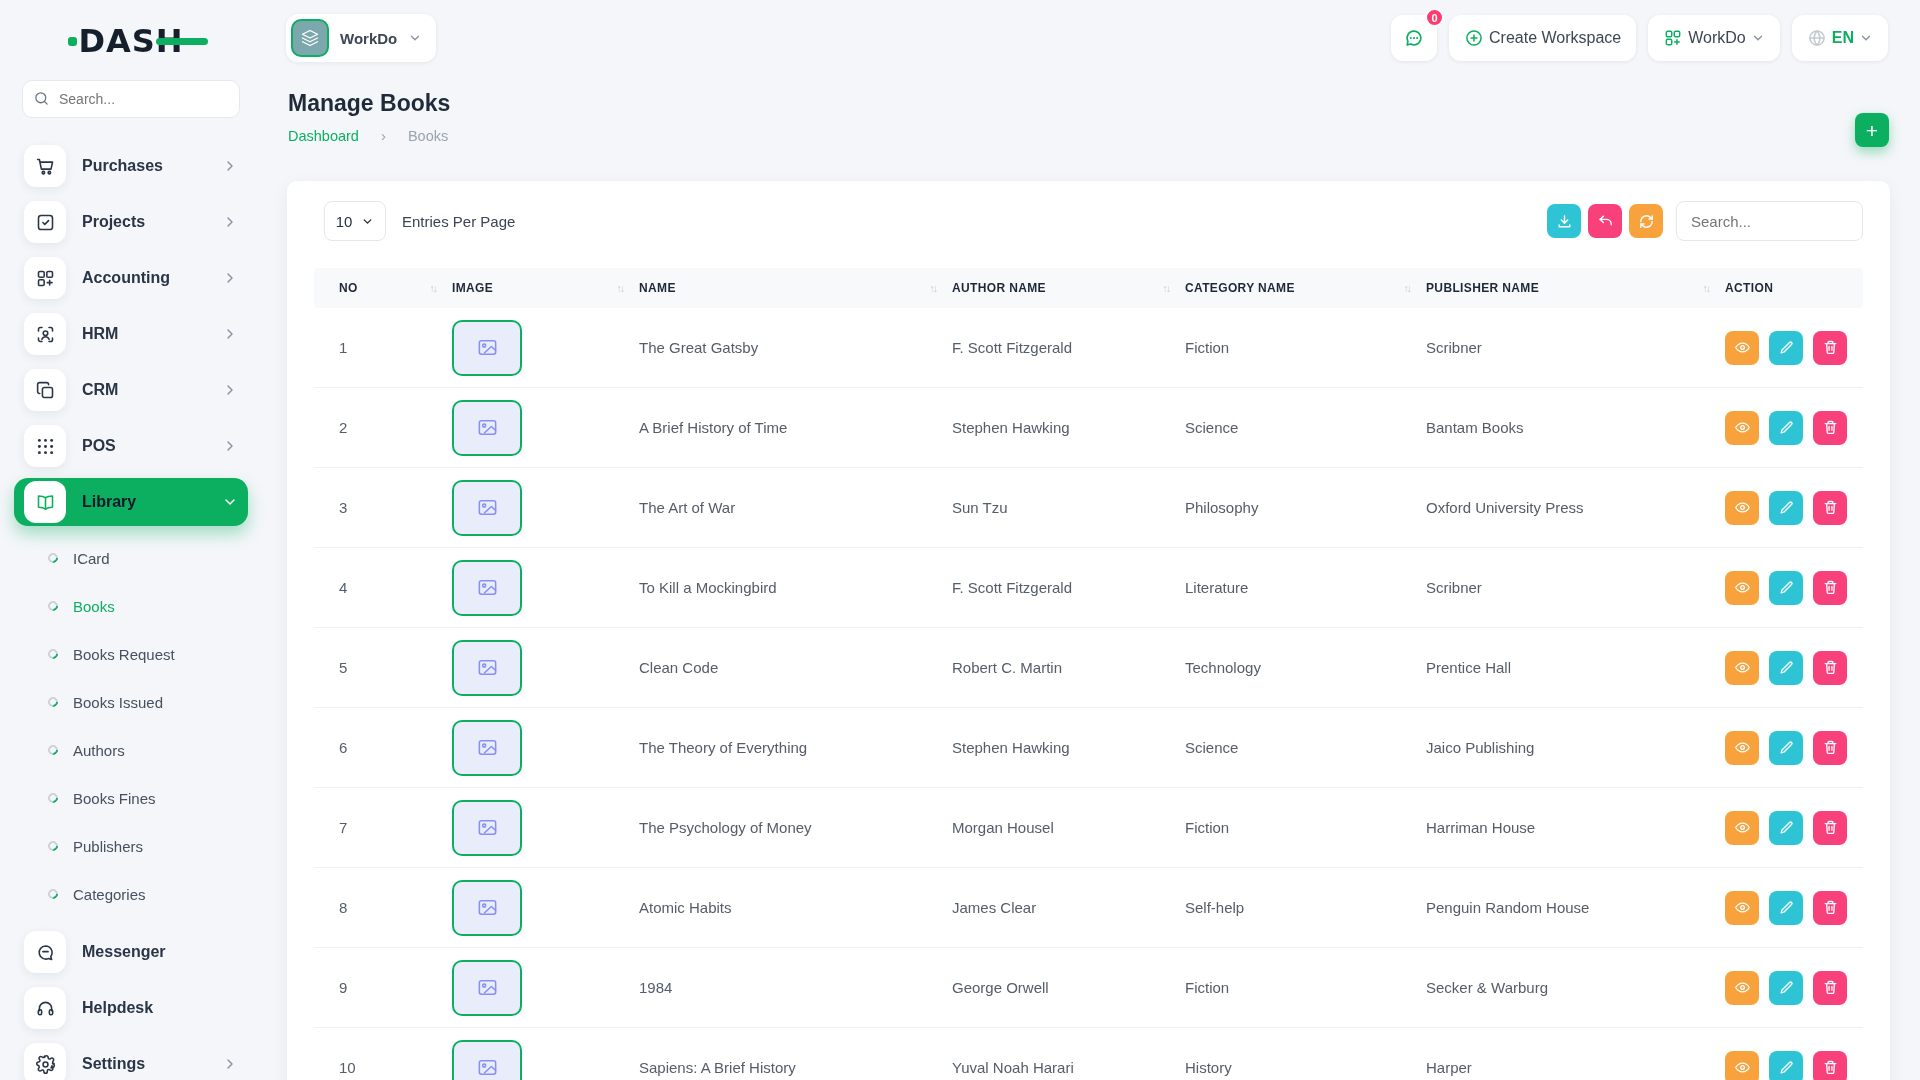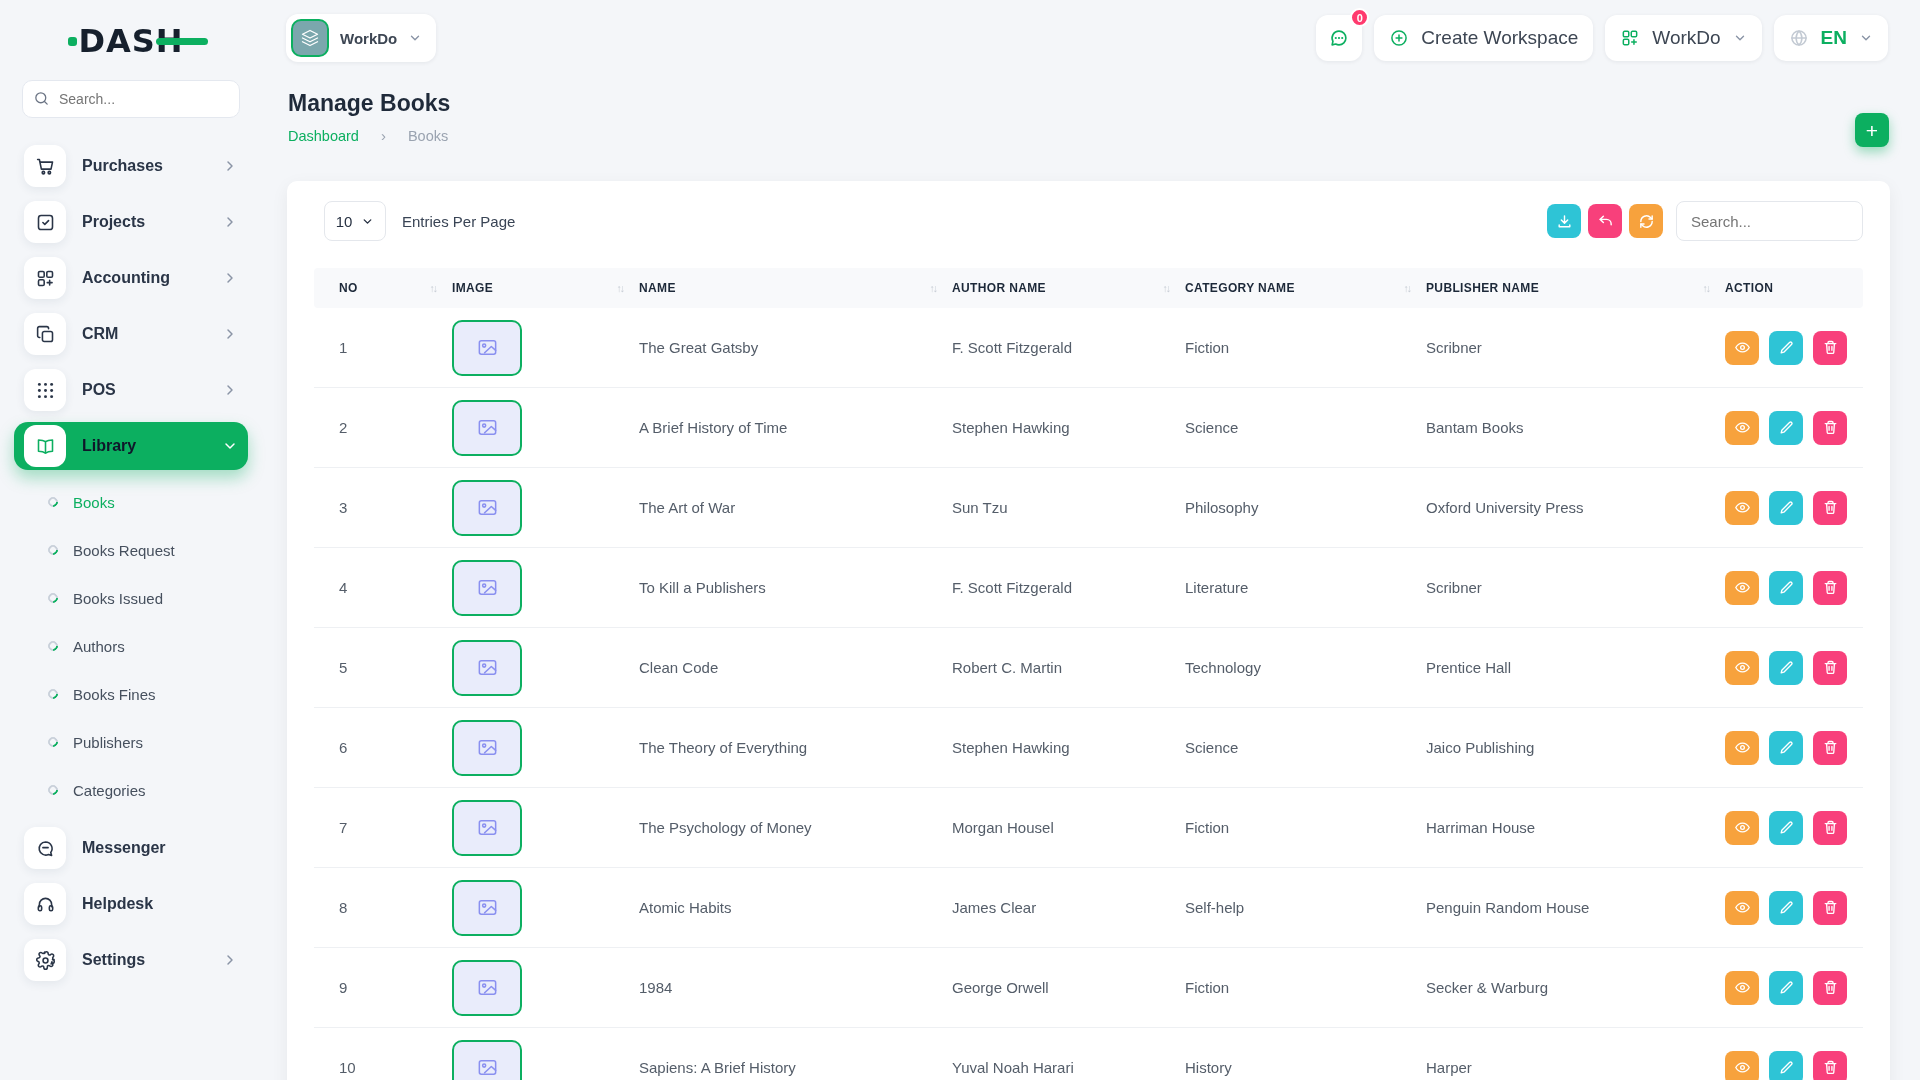--- a/index.html
+++ b/index.html
@@ -52,22 +52,22 @@
   .sm-chev{width:14px;height:14px;color:#8a94a6}
   .sm-chev svg{width:14px;height:14px;stroke-width:2.4;transform:rotate(90deg)}
   .top-right{margin-left:auto;display:flex;align-items:center;gap:12px}
   .chat-btn{position:relative;width:46px;height:46px;background:#fff;border-radius:12px;border:none;
     box-shadow:0 1px 4px rgba(16,24,40,.07);display:flex;align-items:center;justify-content:center;
     color:var(--green);cursor:pointer}
   .chat-btn svg{width:22px;height:22px}
   .badge{position:absolute;top:-7px;right:-7px;min-width:19px;height:19px;border-radius:50%;
     background:#ff3a6e;color:#fff;font-size:11px;font-weight:700;display:flex;align-items:center;
     justify-content:center;border:2px solid #fff}
-  .pill{height:46px;background:#fff;border:none;border-radius:12px;display:flex;align-items:center;gap:12px;
-    padding:0 15px;font-size:19px;color:#3d4653;box-shadow:0 1px 4px rgba(16,24,40,.07);cursor:pointer;font-family:inherit}
+  .pill{height:46px;background:#fff;border:none;border-radius:12px;display:flex;align-items:center;gap:5px;
+    padding:0 15px;font-size:16px;color:#3d4653;box-shadow:0 1px 4px rgba(16,24,40,.07);cursor:pointer;font-family:inherit}
   .pill .ic{width:20px;height:20px}
   .ic-green{color:var(--green)}
   .ic-gray{color:#c3cad3}
   .lang{color:var(--green);font-weight:700}
 
   .title-block{margin:26px 0 0 26px}
   h1{font-size:23px;font-weight:700;color:#1f2a3a}
   .breadcrumb{display:flex;align-items:center;gap:22px;margin-top:10px;font-size:14.5px}
   .crumb-home{color:var(--green);cursor:pointer}
   .crumb-sep{color:#9aa3b0;font-size:15px}
@@ -166,20 +166,35 @@
         <span class="side-label">Accounting</span>
         <span class="chev">
           <svg viewBox="0 0 24 24">
             <path d="m9 6 6 6-6 6"></path>
           </svg>
         </span>
       </div>
       <div class="side-item">
         <span class="icon-box">
           <svg viewBox="0 0 24 24">
+            <circle cx="12" cy="10.5" r="2.6"></circle>
+            <path d="M7.8 17.5c.9-2 2.4-3 4.2-3s3.3 1 4.2 3"></path>
+            <path d="M4 8V6a2 2 0 0 1 2-2h2M16 4h2a2 2 0 0 1 2 2v2M20 16v2a2 2 0 0 1-2 2h-2M8 20H6a2 2 0 0 1-2-2v-2"></path>
+          </svg>
+        </span>
+        <span class="side-label">HRM</span>
+        <span class="chev">
+          <svg viewBox="0 0 24 24">
+            <path d="m9 6 6 6-6 6"></path>
+          </svg>
+        </span>
+      </div>
+      <div class="side-item">
+        <span class="icon-box">
+          <svg viewBox="0 0 24 24">
             <rect x="8.5" y="8.5" width="11.5" height="11.5" rx="2"></rect>
             <path d="M5.5 15.5H5a2 2 0 0 1-2-2V5a2 2 0 0 1 2-2h8.5a2 2 0 0 1 2 2v.5"></path>
           </svg>
         </span>
         <span class="side-label">CRM</span>
         <span class="chev">
           <svg viewBox="0 0 24 24">
             <path d="m9 6 6 6-6 6"></path>
           </svg>
         </span>
@@ -213,20 +228,24 @@
           </svg>
         </span>
         <span class="side-label">Library</span>
         <span class="chev">
           <svg viewBox="0 0 24 24">
             <path d="m9 6 6 6-6 6"></path>
           </svg>
         </span>
       </div>
       <div class="submenu">
+        <div class="sub-item">
+          <span class="bullet"></span>
+          <span class="sub-label">ICard</span>
+        </div>
         <div class="sub-item active">
           <span class="bullet"></span>
           <span class="sub-label">Books</span>
         </div>
         <div class="sub-item">
           <span class="bullet"></span>
           <span class="sub-label">Books Request</span>
         </div>
         <div class="sub-item">
           <span class="bullet"></span>
@@ -578,21 +597,21 @@
             <span class="img-box">
               <span>
                 <svg viewBox="0 0 24 24">
                   <rect x="3.5" y="5" width="17" height="14" rx="2"></rect>
                   <circle cx="8.5" cy="10" r="1.6"></circle>
                   <path d="m20.5 15-4.5-4-7 6.5"></path>
                 </svg>
               </span>
             </span>
           </div>
-          <div class="td">To Kill a Publishers</div>
+          <div class="td">To Kill a Mockingbird</div>
           <div class="td">F. Scott Fitzgerald</div>
           <div class="td">Literature</div>
           <div class="td">Scribner</div>
           <div class="td action">
             <button class="act-btn" style="background: rgb(247, 162, 61);">
               <span>
                 <svg viewBox="0 0 24 24">
                   <path d="M2.5 12S6 5.8 12 5.8 21.5 12 21.5 12 18 18.2 12 18.2 2.5 12 2.5 12z"></path>
                   <circle cx="12" cy="12" r="2.6"></circle>
                 </svg>

